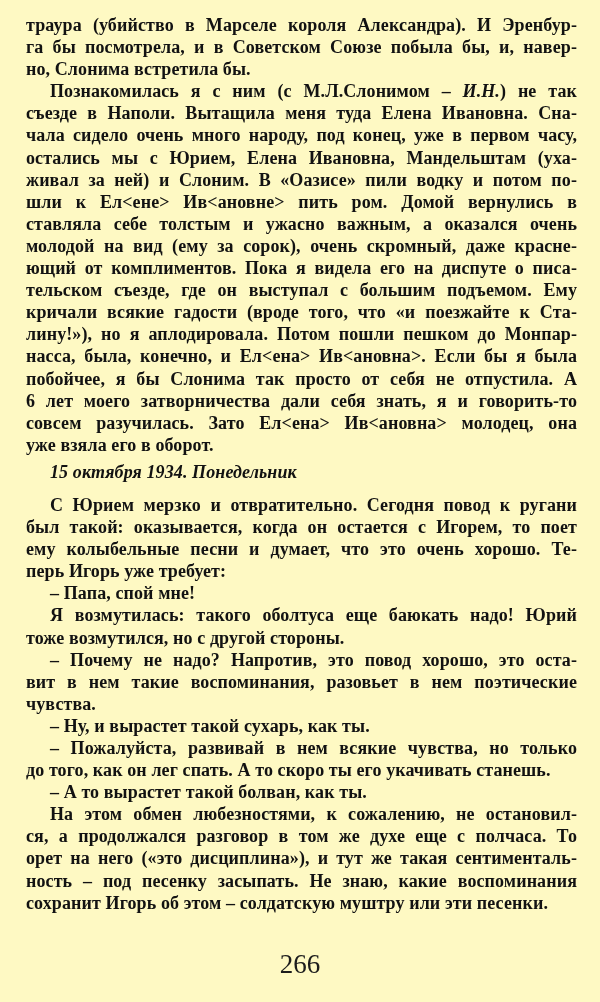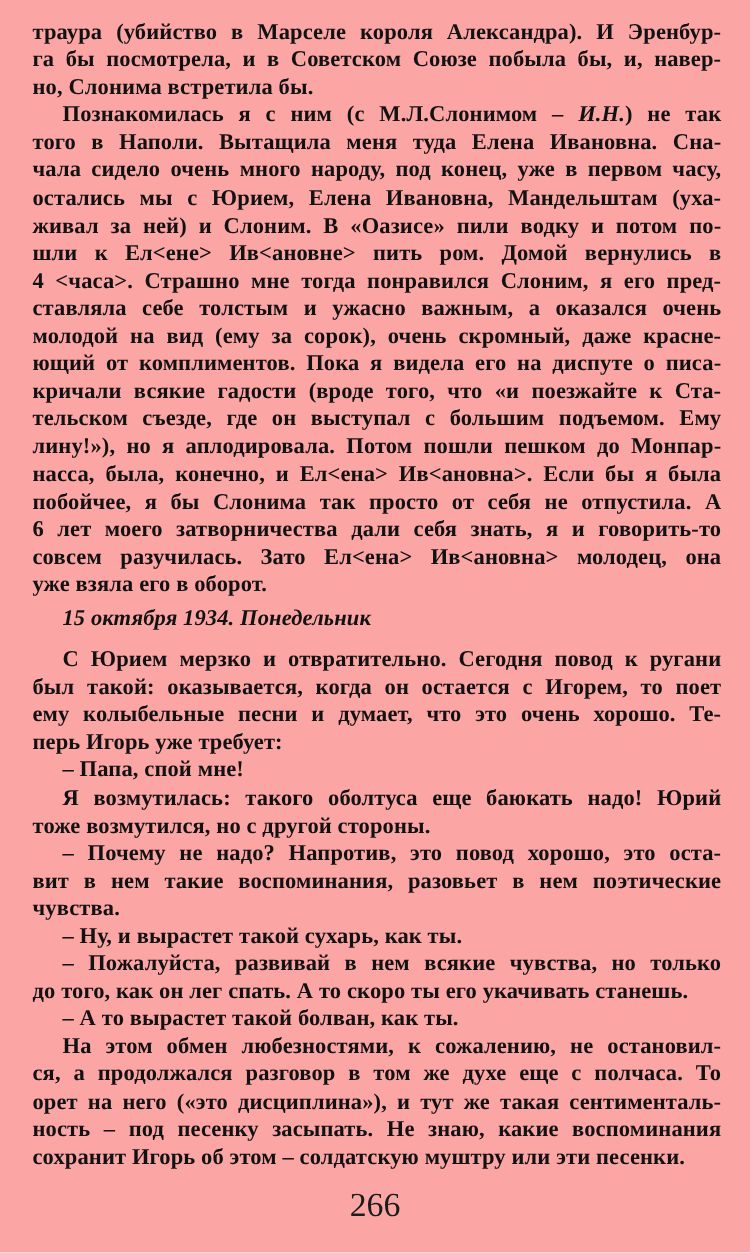--- a/index.html
+++ b/index.html
@@ -4,21 +4,21 @@
 <style>
   html, body {
     margin: 0;
     padding: 0;
     background: #ffffff;
   }
   .page {
     position: relative;
     width: 600px;
     height: 1002px;
-    background: #fca5a5;
+    background: #fef9c3;
     color: #121212;
     overflow: hidden;
   }
   .text-block {
     position: absolute;
     left: 26px;
     top: 14px;
     width: 551px;
     font-family: "Liberation Serif", "DejaVu Serif", serif;
     font-weight: 700;
@@ -63,31 +63,30 @@
 
 <div class="page">
   <div class="text-block" id="text-block">
       <div class="paragraph">
         <div class="line just">траура (убийство в Марселе короля Александра). И Эренбур-</div>
         <div class="line just">га бы посмотрела, и в Советском Союзе побыла бы, и, навер-</div>
         <div class="line">но, Слонима встретила бы.</div>
       </div>
       <div class="paragraph">
         <div class="line just first"><span>Познакомилась я с ним (с М.Л.Слонимом – </span><span class="it">И.Н.</span><span>) не так</span></div>
-        <div class="line just">того в Наполи. Вытащила меня туда Елена Ивановна. Сна-</div>
+        <div class="line just">съезде в Наполи. Вытащила меня туда Елена Ивановна. Сна-</div>
         <div class="line just">чала сидело очень много народу, под конец, уже в первом часу,</div>
         <div class="line just">остались мы с Юрием, Елена Ивановна, Мандельштам (уха-</div>
         <div class="line just">живал за ней) и Слоним. В «Оазисе» пили водку и потом по-</div>
         <div class="line just">шли к Ел&lt;ене&gt; Ив&lt;ановне&gt; пить ром. Домой вернулись в</div>
-        <div class="line just">4 &lt;часа&gt;. Страшно мне тогда понравился Слоним, я его пред-</div>
         <div class="line just">ставляла себе толстым и ужасно важным, а оказался очень</div>
         <div class="line just">молодой на вид (ему за сорок), очень скромный, даже красне-</div>
         <div class="line just">ющий от комплиментов. Пока я видела его на диспуте о писа-</div>
+        <div class="line just">тельском съезде, где он выступал с большим подъемом. Ему</div>
         <div class="line just">кричали всякие гадости (вроде того, что «и поезжайте к Ста-</div>
-        <div class="line just">тельском съезде, где он выступал с большим подъемом. Ему</div>
         <div class="line just">лину!»), но я аплодировала. Потом пошли пешком до Монпар-</div>
         <div class="line just">насса, была, конечно, и Ел&lt;ена&gt; Ив&lt;ановна&gt;. Если бы я была</div>
         <div class="line just">побойчее, я бы Слонима так просто от себя не отпустила. А</div>
         <div class="line just">6 лет моего затворничества дали себя знать, я и говорить-то</div>
         <div class="line just">совсем разучилась. Зато Ел&lt;ена&gt; Ив&lt;ановна&gt; молодец, она</div>
         <div class="line">уже взяла его в оборот.</div>
       </div>
       <div class="heading">15 октября 1934. Понедельник</div>
       <div class="paragraph">
         <div class="line just first">С Юрием мерзко и отвратительно. Сегодня повод к ругани</div>

